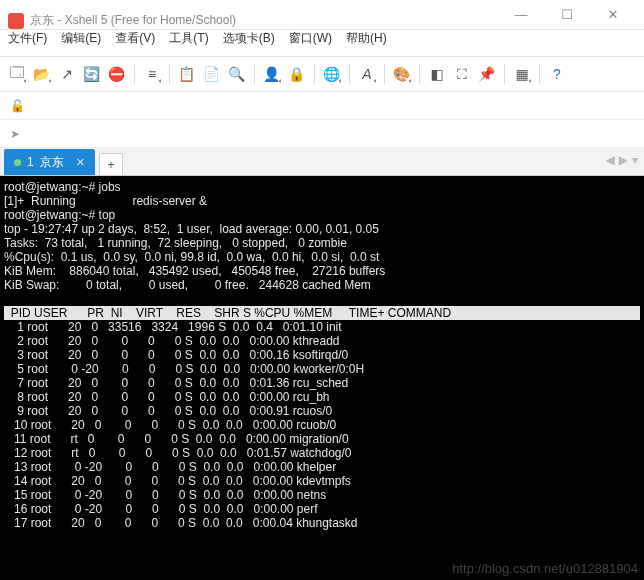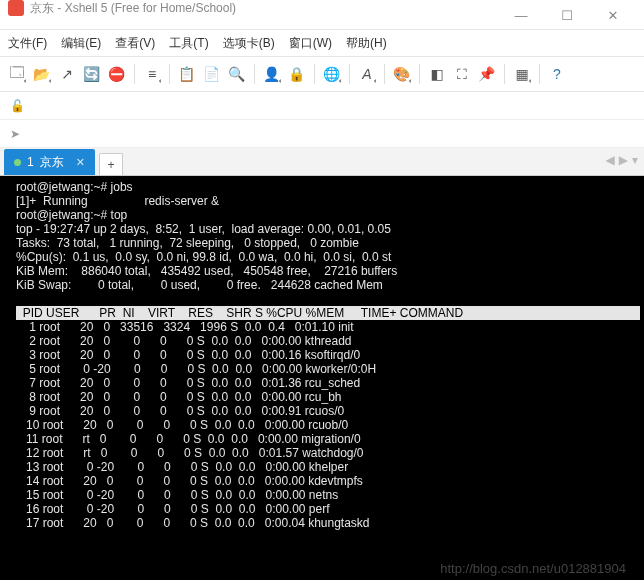--- a/index.html
+++ b/index.html
@@ -1,39 +1,39 @@
 <!DOCTYPE html>
 <html><head>
 <meta charset="utf-8">
 <style>
 *{box-sizing:border-box;margin:0;padding:0;font-family:"Microsoft YaHei",Arial,sans-serif}
 body{width:644px;height:580px;background:#fff;overflow:hidden;font-size:12px;position:relative}
-.titlebar{height:30px;background:#fff;border-bottom:1px solid #e5e5e5;display:flex;align-items:flex-start;padding:0 8px}
+.titlebar{height:30px;background:#fff;border-bottom:1px solid #e5e5e5;display:flex;align-items:flex-end;padding:0 8px}
 .tb-icon{width:16px;height:16px;background:#e74c3c;border-radius:3px;margin-right:6px}
 .tb-title{flex:1;color:#888;font-size:12px}
 .tb-btns{display:flex;gap:0}
 .tb-btn{width:46px;height:30px;display:flex;align-items:center;justify-content:center;color:#888;font-size:13px}
-.menubar{height:26px;display:flex;align-items:center;padding:0 8px;gap:14px;color:#333;font-size:12px}
+.menubar{height:26px;display:flex;align-items:flex-start;padding:0 8px;gap:14px;color:#333;font-size:12px}
 .menu-item{cursor:default}
 .toolbar{height:36px;border-top:1px solid #e5e5e5;border-bottom:1px solid #e5e5e5;display:flex;align-items:center;padding:0 6px;gap:3px}
 .tool-btn{width:22px;height:22px;display:flex;align-items:center;justify-content:center;color:#555;font-size:14px;border-radius:2px;position:relative}
 .tool-btn.dd::after{content:"";position:absolute;right:-1px;bottom:1px;border:3px solid transparent;border-top-color:#888;border-left-color:#888;transform:rotate(-45deg) scale(0.5)}
 .tool-sep{width:1px;height:20px;background:#ddd;margin:0 3px}
 .addrbar{height:28px;display:flex;align-items:center;padding:0 10px;gap:8px;color:#999;border-bottom:1px solid #eee}
 .addrbar .lock{font-size:12px}
 .tipbar{height:28px;display:flex;align-items:center;padding:0 10px;gap:8px;color:#999;border-bottom:1px solid #eee}
 .tabbar{height:28px;background:#f3f3f3;display:flex;align-items:flex-end;border-bottom:1px solid #ccc;position:relative}
 .tab{height:26px;background:#1e87d6;color:#fff;display:flex;align-items:center;padding:0 10px;gap:6px;font-size:12px;border-radius:2px 2px 0 0;margin-left:4px}
 .tab .dot{width:7px;height:7px;background:#7fd47f;border-radius:50%}
 .tab .x{margin-left:6px;font-size:11px;opacity:.8}
 .newtab{width:24px;height:22px;background:#fff;border:1px solid #ccc;border-bottom:none;margin-left:4px;display:flex;align-items:center;justify-content:center;color:#555;border-radius:2px 2px 0 0}
 .tabbar-right{position:absolute;right:6px;top:5px;color:#bbb;font-size:12px;display:flex;gap:4px;align-items:center}
-.terminal{background:#000;color:#e5e5e5;font-family:Consolas,monospace;font-size:12px;line-height:14px;padding:4px 4px 0 16px;height:404px;white-space:pre;overflow:hidden}
+.terminal{background:#000;color:#e5e5e5;font-family:Consolas,monospace;font-size:12px;line-height:14px;padding:4px 4px 0 4px;height:404px;white-space:pre;overflow:hidden}
 .hdr{background:#e5e5e5;color:#000;display:inline-block;width:100%}
-.watermark{position:absolute;right:18px;bottom:4px;color:rgba(120,120,120,.55);font-size:13px;font-family:Arial}
+.watermark{position:absolute;right:6px;bottom:4px;color:rgba(120,120,120,.55);font-size:13px;font-family:Arial}
 </style>
 </head>
 <body>
 
 <div class="titlebar">
   <div class="tb-icon"></div>
   <div class="tb-title">京东 - Xshell 5 (Free for Home/School)</div>
   <div class="tb-btns">
     <div class="tb-btn">—</div>
     <div class="tb-btn">☐</div>

